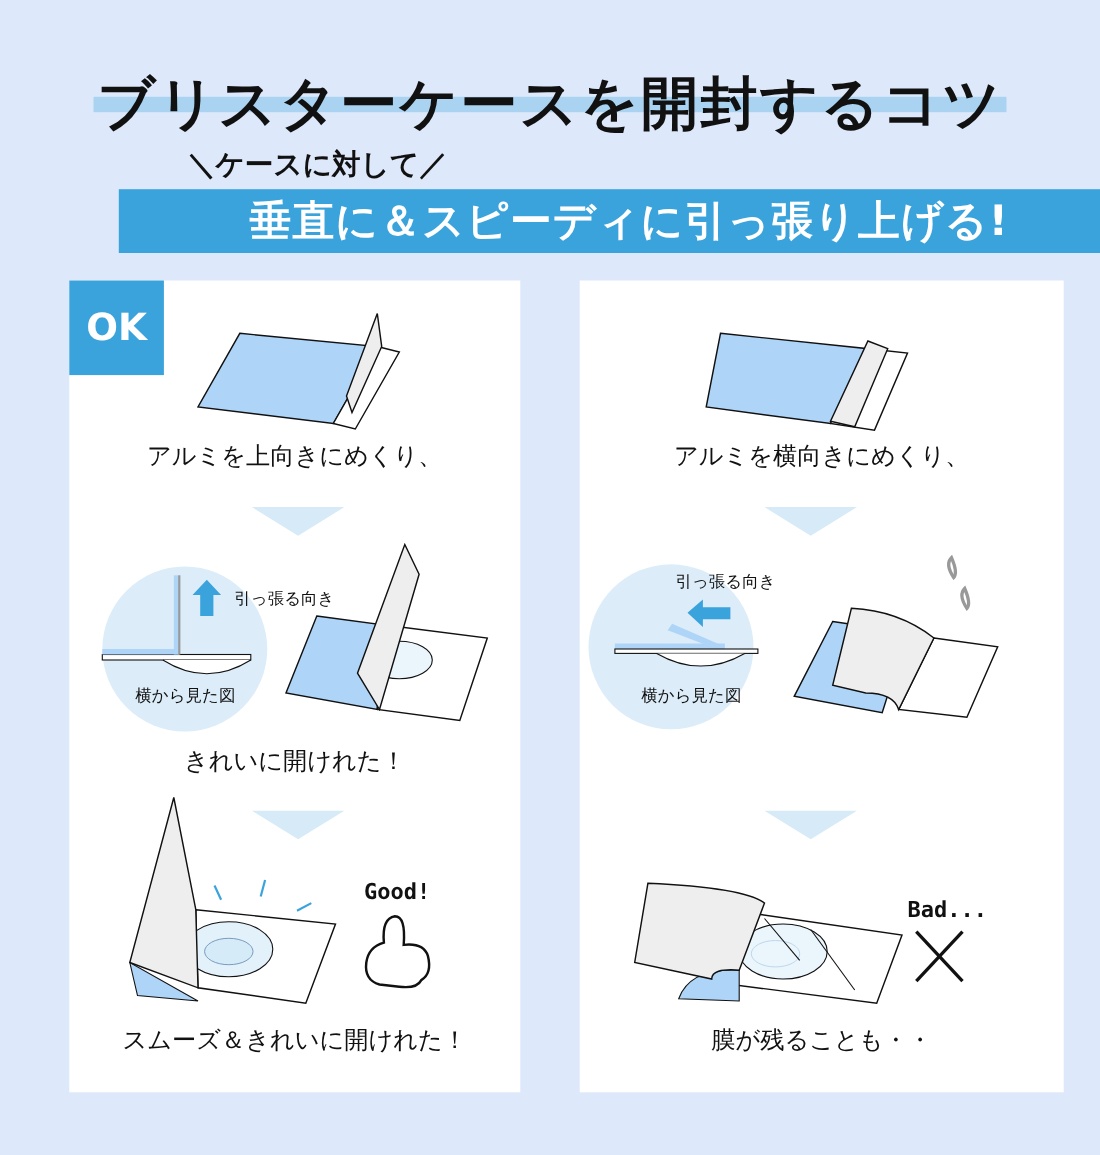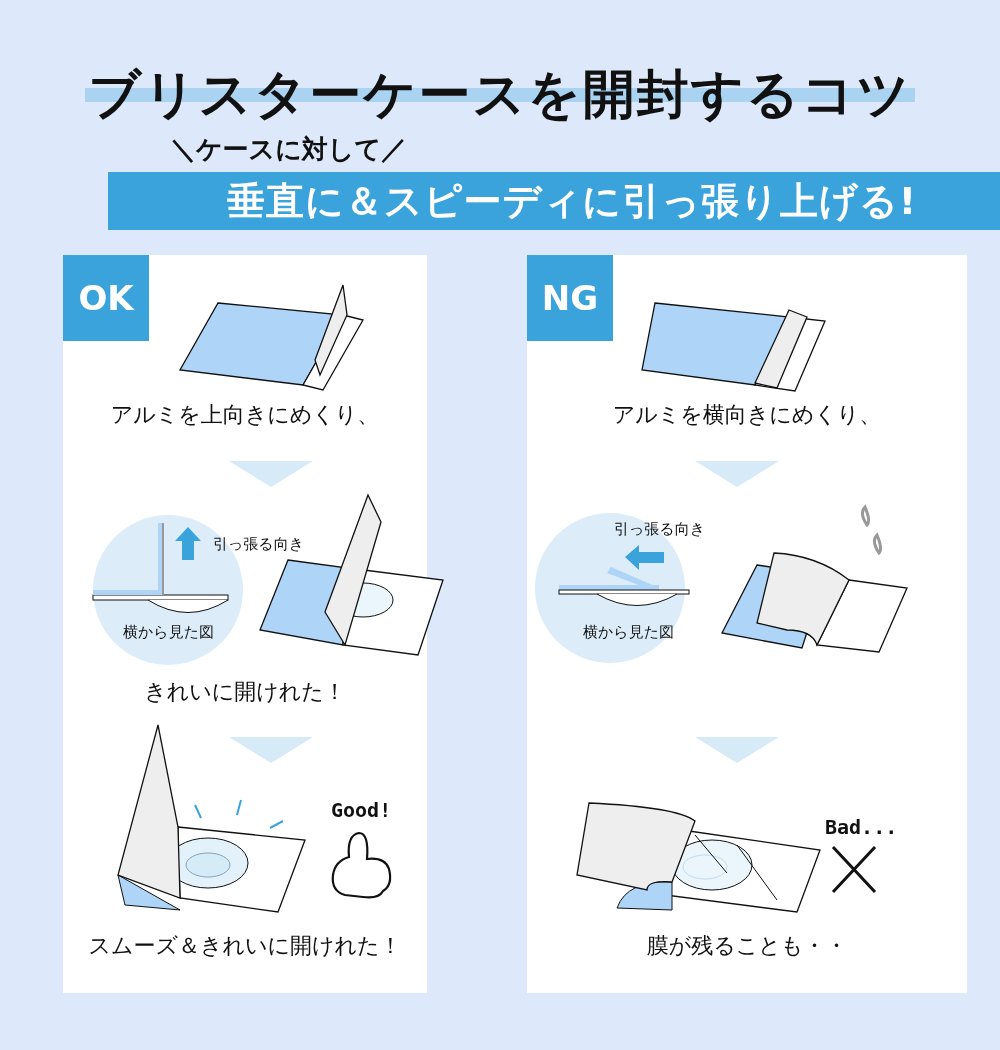--- a/index.html
+++ b/index.html
@@ -1,21 +1,21 @@
 <!DOCTYPE html>
 <html><head>
 <meta charset="utf-8">
 <style>
   html,body{margin:0;padding:0;}
   body{width:1000px;height:1050px;background:#dde9fa;position:relative;overflow:hidden;font-family:"DejaVu Sans",sans-serif;color:#111;}
   .title{position:absolute;left:0;top:40px;width:1000px;text-align:center;font-size:52px;font-weight:bold;letter-spacing:2px;z-index:2;margin-top:20px;}
   .title-bar{position:absolute;left:85px;top:88px;width:830px;height:14px;background:#a9d3f0;z-index:1;}
   .sub-note{position:absolute;left:170px;top:132px;font-size:26px;font-weight:bold;z-index:3;}
   .banner{position:absolute;left:108px;top:172px;width:928px;height:58px;background:#3aa3dc;color:#fff;font-size:38px;font-weight:bold;text-align:center;line-height:58px;letter-spacing:1px;}
-  .panel{position:absolute;top:255px;width:364px;height:738px;background:#fff;}
+  .panel{position:absolute;top:255px;width:410px;height:738px;background:#fff;}
   .panel.left{left:63px;}
   .panel.right{left:527px;width:440px;}
   .tag{position:absolute;left:0;top:0;width:86px;height:86px;background:#3aa3dc;color:#fff;font-size:34px;font-weight:bold;text-align:center;line-height:86px;}
   .cap{position:absolute;left:0;width:100%;text-align:center;font-size:22px;font-weight:normal;}
   .down{position:absolute;width:0;height:0;border-left:42px solid transparent;border-right:42px solid transparent;border-top:26px solid #d6eaf8;}
   svg{position:absolute;overflow:visible;}
   .lbl{position:absolute;font-size:15px;}
   .word{position:absolute;font-size:20px;font-weight:bold;font-family:"DejaVu Sans Mono",monospace;}
 </style>
 </head>
@@ -66,21 +66,20 @@
     <line x1="132" y1="550" x2="138" y2="563" stroke="#3aa3dc" stroke-width="2"></line>
     <line x1="178" y1="545" x2="174" y2="560" stroke="#3aa3dc" stroke-width="2"></line>
     <line x1="220" y1="566" x2="207" y2="573" stroke="#3aa3dc" stroke-width="2"></line>
     <path d="M282,640 q-14,-4 -12,-20 q2,-14 16,-18 q-2,-22 10,-24 q10,0 8,26 q18,-2 22,10 q4,16 -6,22 q-4,8 -20,6 z" fill="#fff" stroke="#111" stroke-width="2.2"></path>
   </svg>
   <div class="word" style="left:268px;top:543px">Good!</div>
   <div class="cap" style="top:676px">スムーズ＆きれいに開けれた！</div>
 </div>
 
 <div class="panel right">
-  <div class="tag">NG</div>
   <svg style="left:0;top:0" width="440" height="140">
     <polygon points="128,48 262,62 228,130 115,115" fill="#aed4f7" stroke="#111" stroke-width="1.3"></polygon>
     <polygon points="262,62 298,66 268,136 228,130" fill="#fff" stroke="#111" stroke-width="1.3"></polygon>
     <polygon points="262,55 280,62 250,133 228,128" fill="#eee" stroke="#111" stroke-width="1.3"></polygon>
   </svg>
   <div class="cap" style="top:145px">アルミを横向きにめくり、</div>
   <div class="down" style="left:168px;top:206px"></div>
 
   <svg style="left:0;top:0" width="440" height="420">
     <circle cx="83" cy="333" r="75" fill="#dcedf9"></circle>

